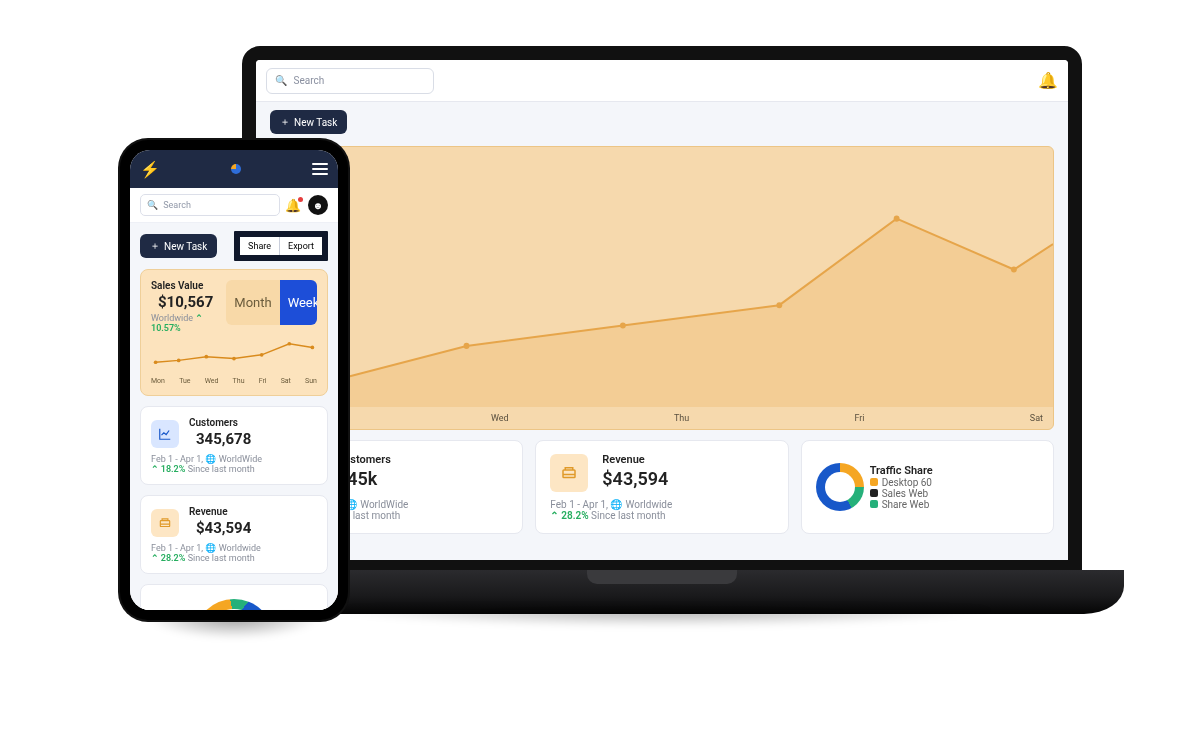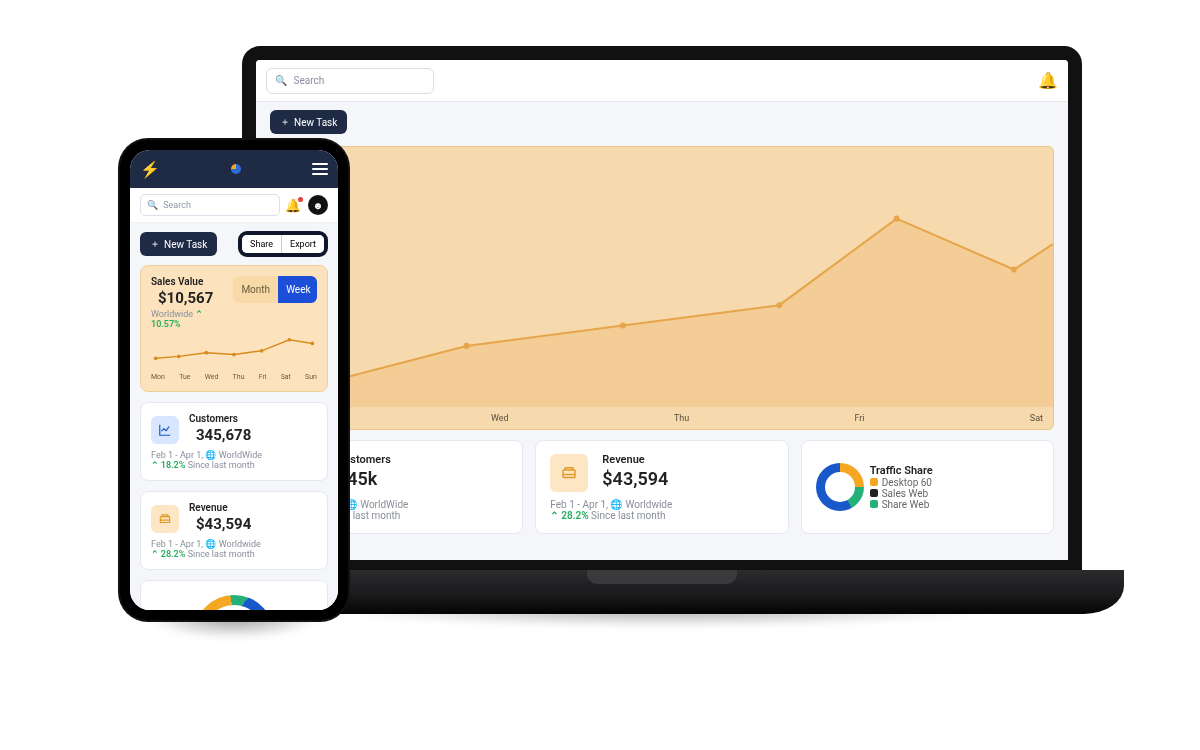--- a/index.html
+++ b/index.html
@@ -140,30 +140,30 @@
   .ph-search {
     flex:1; height:22px; border:1px solid #dcdfe9; border-radius:5px;
     display:flex; align-items:center; gap:5px; padding:0 6px;
     font-size:9px; color:#9198a8; cursor:text;
   }
   .ph-bell { position: relative; font-size: 13px; color:#222; cursor:pointer;}
   .ph-bell::after { content:""; position:absolute; top:-1px; right:-1px; width:5px; height:5px; background:#e53e3e; border-radius:50%; }
   .ph-avatar { width:20px; height:20px; border-radius:50%;
     background:#111; color:#fff; font-size:10px; display:flex; align-items:center; justify-content:center; }
   .ph-row3 { display:flex; align-items:center; padding:8px 10px; gap:6px; background:#f4f6fa; }
-  .ph-btn-group { margin-left:auto; display:flex; border:4px solid #0f172a; border-radius:9px; overflow:hidden;}
+  .ph-btn-group { margin-left:auto; display:flex; border:6px solid #0f172a; border-radius:1px; overflow:hidden;}
   .ph-btn-group button { background:#fff; border:none; font-size:9px; padding:4px 8px; cursor:pointer; }
   .ph-btn-group button + button { border-left:1px solid #c9cedb; }
   .ph-body { padding: 0 10px 10px 10px; background:#f4f6fa; height: calc(100% - 38px - 35px - 36px); overflow:hidden;}
   .ph-card { background:#fff; border:1px solid #e6e8ef; border-radius:8px; padding:10px; margin-bottom:10px; font-size:9px; color:#666;}
   .ph-card h4 { font-size:10px; color:#222; font-weight:600;}
   .ph-card .big { font-size:15px; color:#222; font-weight:700; margin:2px 7px;}
   .ph-chartcard { background:#fce3bd; border:1px solid #efcf99; }
   .ph-toggle { display:inline-flex; border-radius:6px; overflow:hidden; margin-left:auto;}
-  .ph-toggle span { font-size:10px; padding:8px 8px; cursor:pointer;}
+  .ph-toggle span { font-size:13px; padding:15px 8px; cursor:pointer;}
   .ph-toggle .off { background:#f8d9a8; color:#6b5c3c; }
   .ph-toggle .on  { background:#1d4ed8; color:#fff; }
   .ph-xaxis { display:flex; justify-content:space-between; font-size:7px; color:#6b5c3c; margin-top:4px;}
   .icon-box-sm { width:28px; height:28px; border-radius:6px; display:flex;align-items:center;justify-content:center; font-size:14px;}
   .icon-box-sm.blue { background:#d9e6ff; color:#1858c9;}
   .icon-box-sm.peach { background:#fde6c4; color:#e09a2a;}
   .half-donut { width:80px; height:40px; margin:4px auto 0 auto; border-radius:80px 80px 0 0;
     background: conic-gradient(from -90deg, #f5a623 0 22%, #25b07a 22% 36%, #1858c9 36% 50%, transparent 0);
     position:relative;}
   .half-donut::after{content:"";position:absolute;inset:10px 10px 0 10px;border-radius:60px 60px 0 0;background:#fff;}

